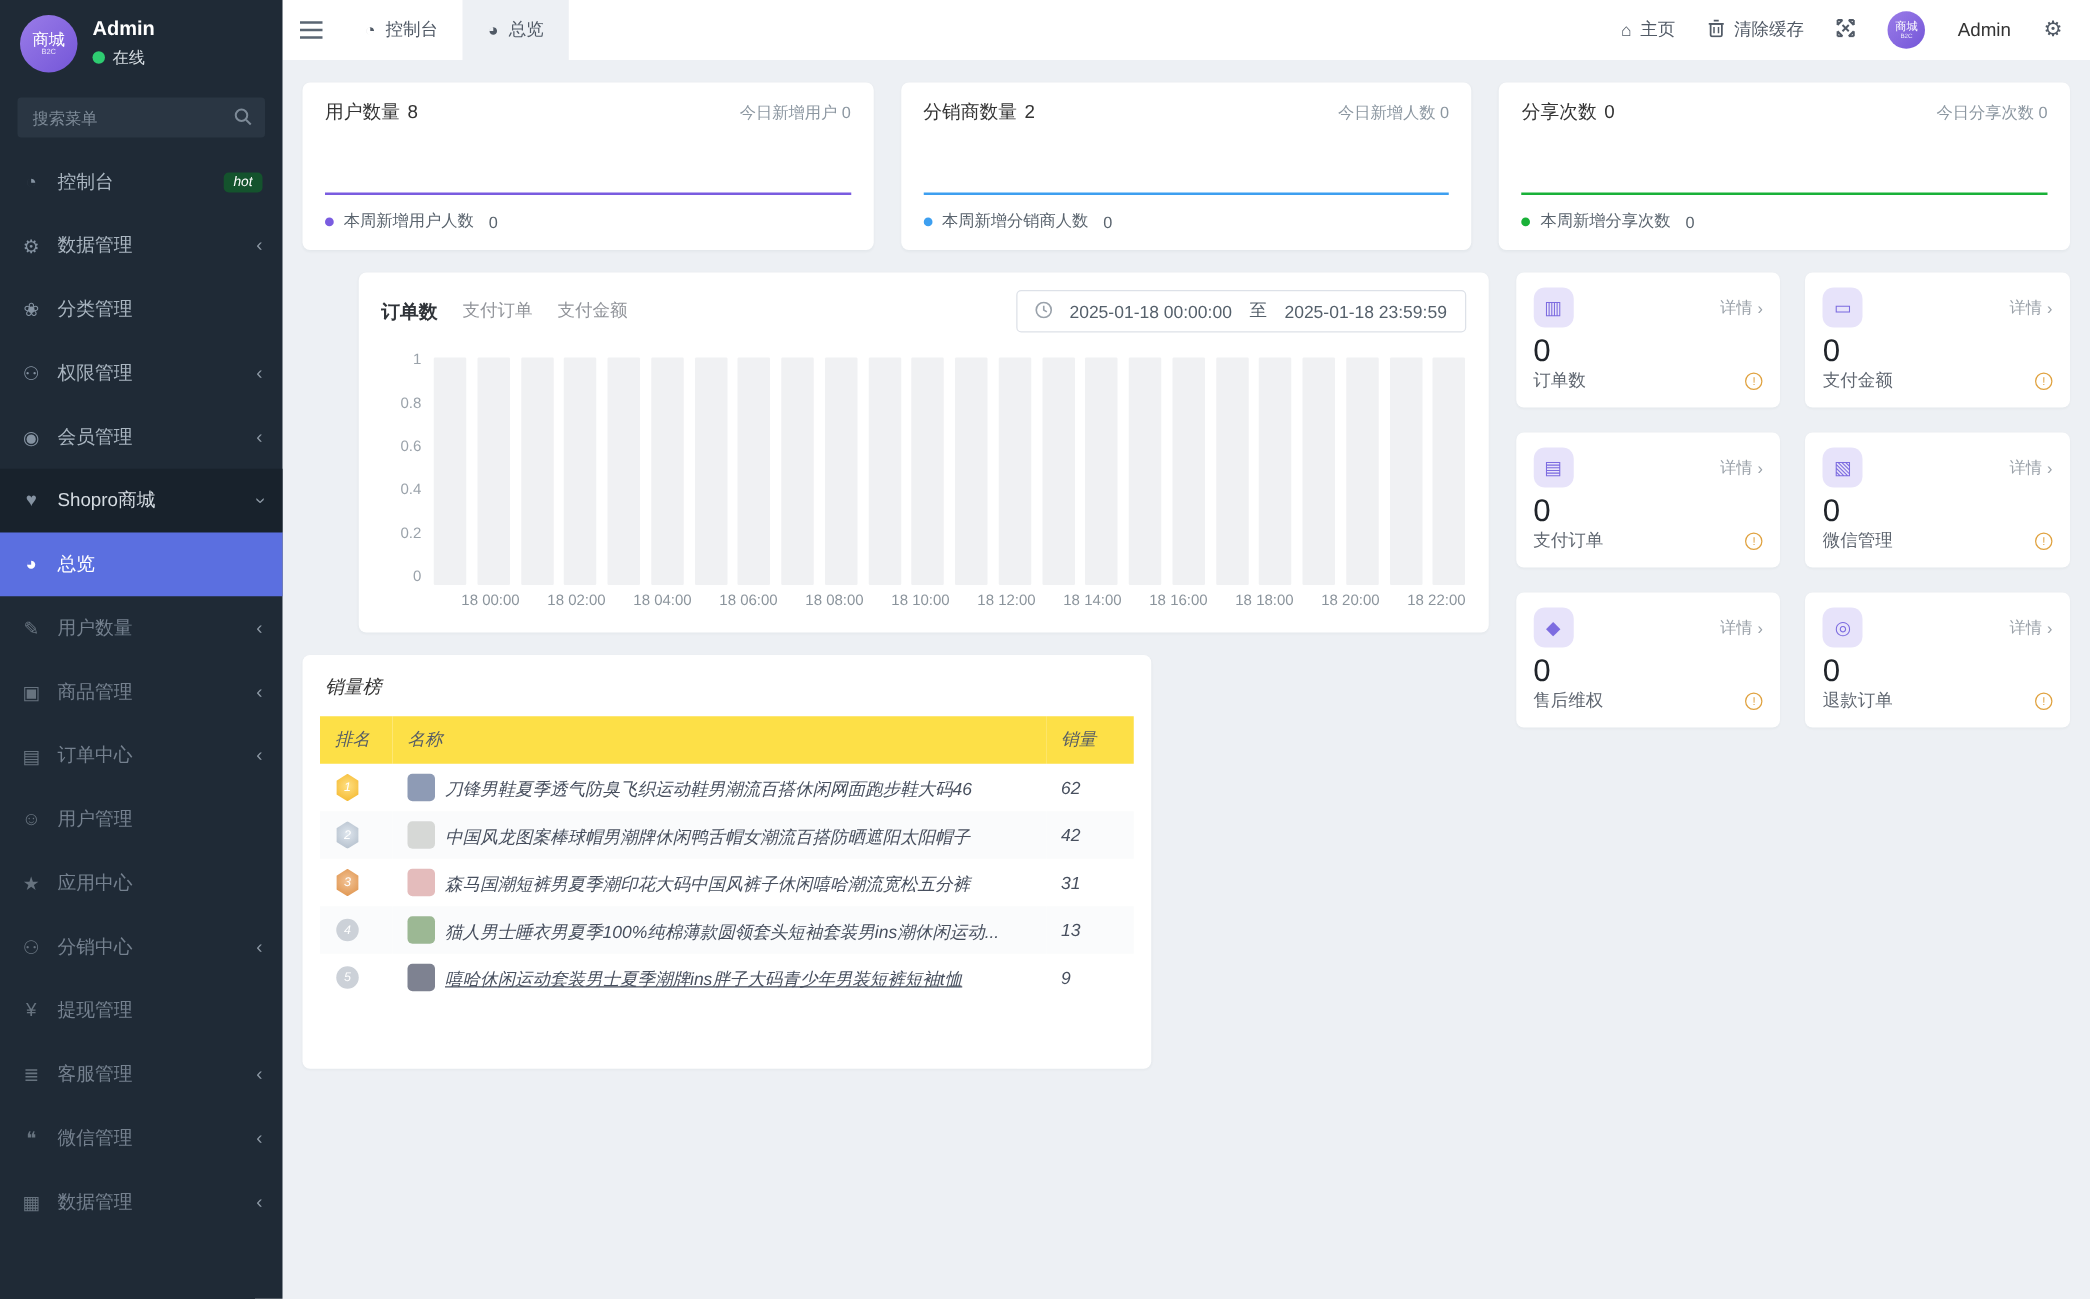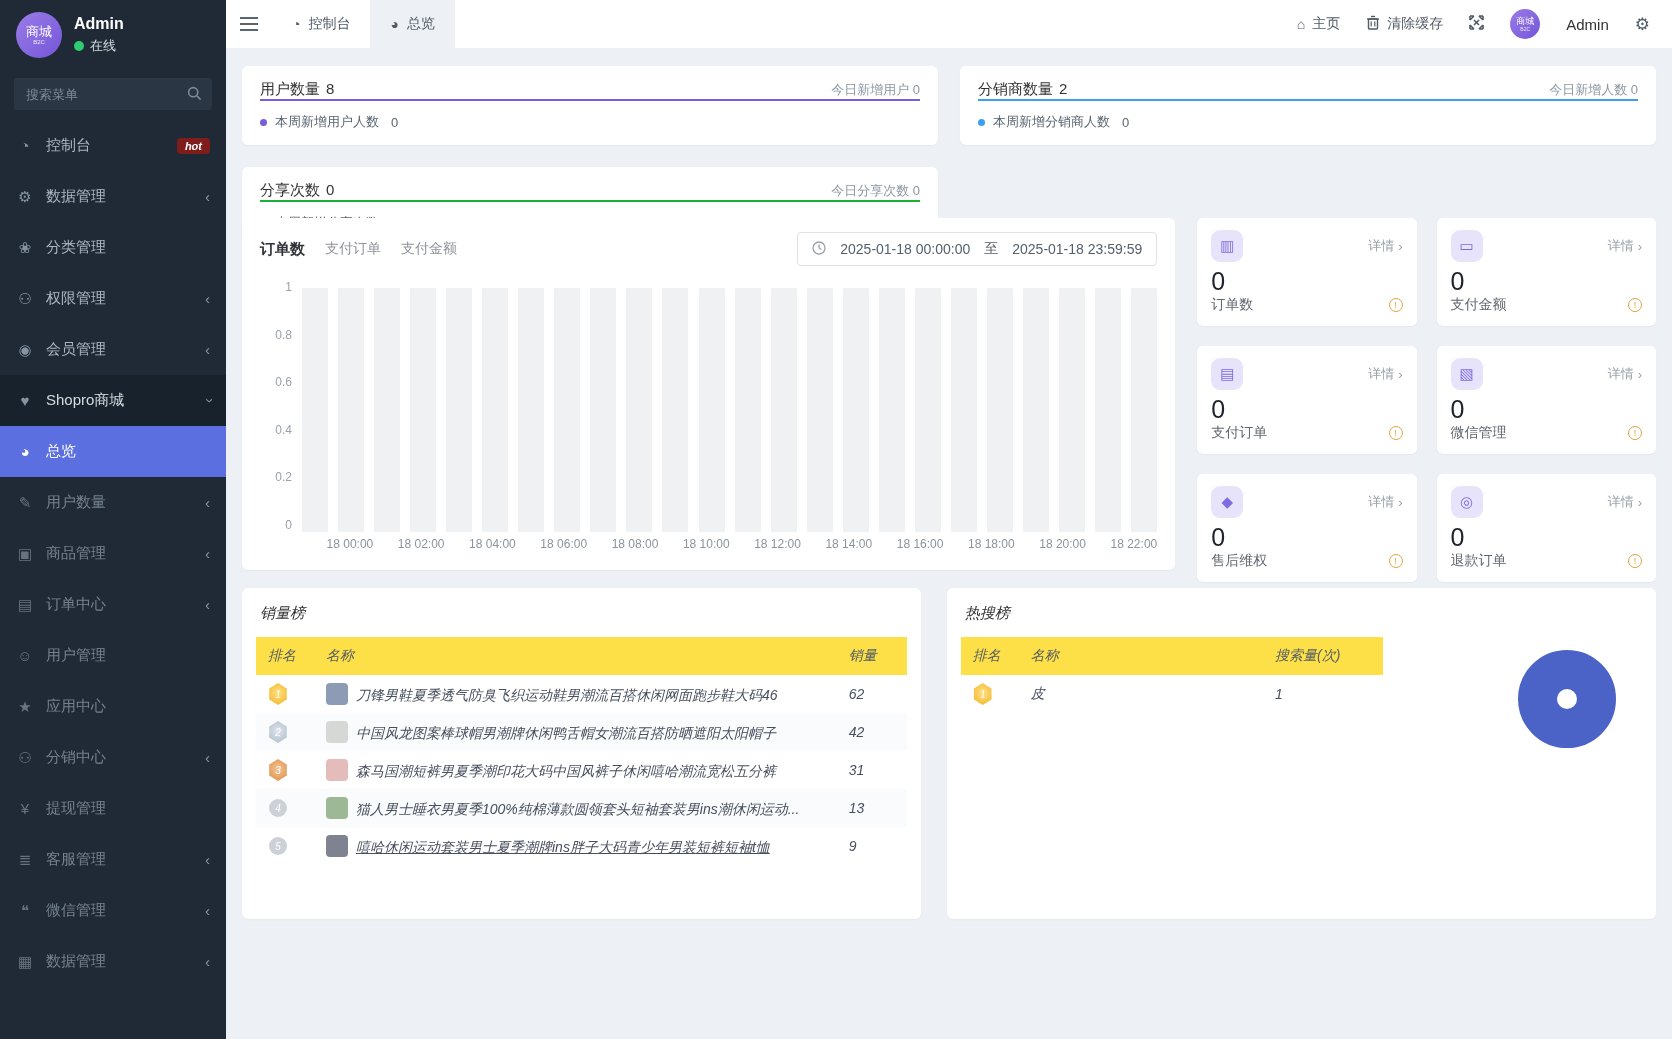--- a/index.html
+++ b/index.html
@@ -29,21 +29,21 @@
   .menu li { height:51px; display:flex; align-items:center; gap:12px; padding:0 16px;
     font-size:15px; cursor:pointer; position:relative; color:#aab6c1; }
   .menu li .mi { width:18px; text-align:center; font-size:15px; color:#8593a2; flex:0 0 18px; }
   .menu li.sub { color:#75818f; }
   .menu li.sub .mi { color:#67737f; }
   .menu li.parent-open { background:#18222c; color:#d5dce2; }
   .menu li.active { background:#5b6fe0; color:#fff; }
   .menu li.active .mi { color:#fff; }
   .chev { margin-left:auto; color:#8b97a3; font-size:15px; }
   .chev.down { transform:rotate(-90deg); }
-  .hot-badge { margin-left:auto; background:#7f1d1d; color:#fff; font-size:11px; font-weight:bold;
+  .hot-badge { margin-left:auto; background:#14532d; color:#fff; font-size:11px; font-weight:normal;
     padding:2px 8px; border-radius:4px; font-style:italic; }
 
   
   .topbar { position:absolute; left:226px; top:0; right:0; height:48px; background:#fff;
     display:flex; align-items:center; z-index:4; }
   .hamburger { width:46px; height:48px; display:flex; flex-direction:column; gap:4px;
     align-items:center; justify-content:center; cursor:pointer; }
   .hamburger span { width:18px; height:2px; background:#5a6673; }
   .top-tab { height:48px; display:flex; align-items:center; gap:8px; padding:0 20px;
     font-size:14px; color:#515a66; cursor:pointer; }
@@ -59,33 +59,33 @@
   .avatar-sm .t2 { font-size:5px; opacity:.85; }
   .top-user { font-size:15px; color:#333; cursor:pointer; }
   .gear-glyph { font-size:17px; color:#515a66; cursor:pointer; }
 
   
   .content { position:absolute; left:226px; top:48px; right:0; bottom:0; background:#edf0f4;
     padding:18px 16px 0 16px; overflow:hidden; }
   .card { background:#fff; border-radius:6px; box-shadow:0 1px 2px rgba(30,40,60,.04); }
 
   
-  .stats-row { display:grid; grid-template-columns:1fr 1fr; gap:22px; height:134px; }
+  .stats-row { display:grid; grid-template-columns:1fr 1fr 1fr; gap:22px; height:134px; }
   .stat-card { padding:14px 18px; display:flex; flex-direction:column; }
   .stat-top { display:flex; justify-content:space-between; align-items:baseline; }
   .stat-title { font-size:15px; color:#333; }
   .stat-value { font-size:15px; color:#333; margin-left:6px; }
   .stat-right { font-size:13px; color:#8c97a1; }
   .stat-line { height:2px; margin-top:auto; }
   .stat-week { display:flex; align-items:center; gap:8px; margin-top:12px; font-size:13px; color:#5a646e; }
   .wdot { width:7px; height:7px; border-radius:50%; }
   .stat-week b { font-weight:normal; margin-left:4px; }
 
   
-  .mid-row { display:flex; gap:22px; margin-top:18px; height:352px; }
+  .mid-row { display:flex; gap:22px; margin-top:18px; height:288px;margin-left:45px; }
   .chart-card { flex:0 0 66%; padding:14px 18px; display:flex; flex-direction:column; }
   .chart-head { display:flex; align-items:center; }
   .chart-tabs { display:flex; gap:20px; align-items:center; }
   .ctab { font-size:14px; color:#909399; cursor:pointer; }
   .ctab.active { font-size:15px; color:#2f3338; font-weight:bold; }
   .date-box { margin-left:auto; border:1px solid #dde1e8; border-radius:4px; height:34px;
     display:flex; align-items:center; gap:14px; padding:0 14px; font-size:14px; color:#55606b; cursor:pointer; }
   .chart-body { display:flex; margin-top:14px; flex:1; }
   .y-axis { width:42px; display:flex; flex-direction:column; justify-content:space-between;
     align-items:flex-end; padding:0 10px 24px 0; font-size:12px; color:#9aa2aa; }
@@ -573,36 +573,14 @@
                   <span class="thumb" style="background:#7e8291"></span>
                   <span class="u">嘻哈休闲运动套装男士夏季潮牌ins胖子大码青少年男装短裤短袖t恤</span>
                 </span>
               </td>
             <td>9</td>
           </tr>
         </tbody>
       </table>
     </div>
 
-    <div class="card rank-card hot">
-      <div class="rank-title">热搜榜</div>
-      <table class="rank" style="width:62%">
-        <thead>
-            <tr>
-          <th class="col-rank">排名</th>
-          <th>名称</th>
-          <th style="width:120px">搜索量(次)</th>
-        </tr>
-          </thead>
-        <tbody>
-          <tr>
-            <td>
-                <span class="medal gold">1</span>
-              </td>
-            <td>皮</td>
-            <td>1</td>
-          </tr>
-        </tbody>
-      </table>
-      <div class="donut" style="border-color: rgb(75, 99, 198);"></div>
-    </div>
   </div>
 </div>
 
 </body></html>

